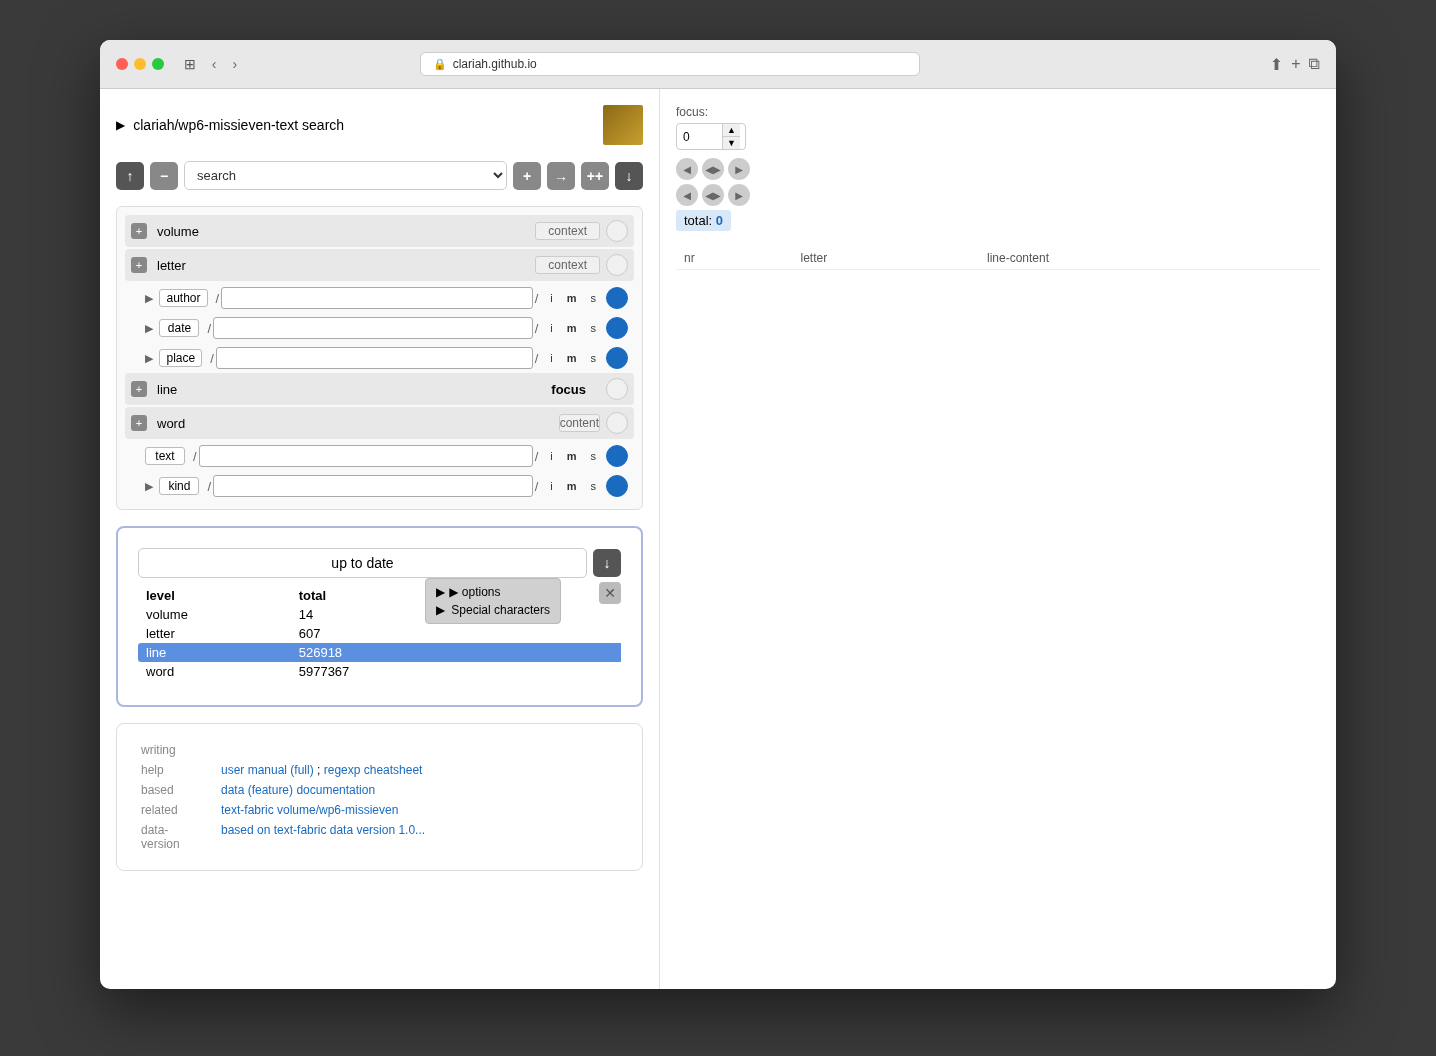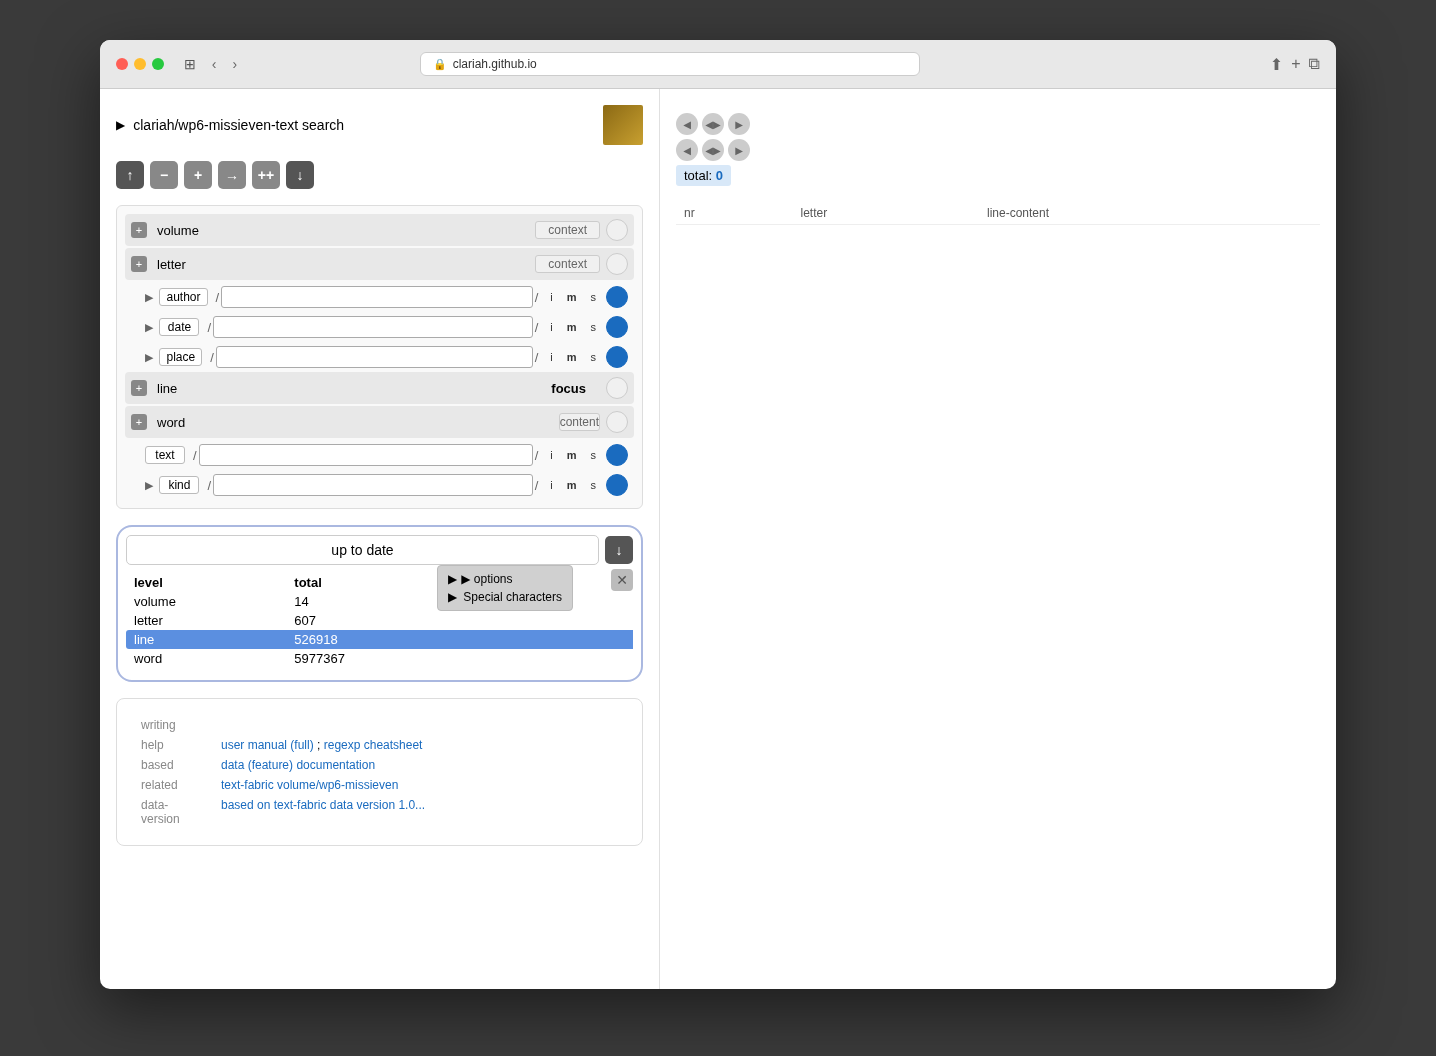--- a/index.html
+++ b/index.html
@@ -214,22 +214,22 @@
       font-size: 12px;
       color: #666;
       border: 1px solid #ccc;
       border-radius: 3px;
       padding: 1px 0;
       background: #f0f0f0;
     }
     
     .uptodate-box {
       border: 2px solid #aab8e0;
-      border-radius: 16px;
-      padding: 8px;
+      border-radius: 8px;
+      padding: 20px;
       margin-bottom: 16px;
       background: #fff;
     }
     .uptodate-header {
       display: flex; align-items: center; gap: 6px; margin-bottom: 8px;
     }
     .uptodate-title-input {
       flex: 1;
       border: 1px solid #ccc;
       border-radius: 5px;
@@ -383,20 +383,23 @@
 
       <div class="page-header">
         <span style="font-size:12px;">▶</span>
         <span class="page-title">clariah/wp6-missieven-text search</span>
         <div class="book-thumbnail"></div>
       </div>
 
       <div class="search-bar">
         <button class="btn-icon">↑</button>
         <button class="btn-icon light">−</button>
+        <select class="search-select">
+          <option>search</option>
+        </select>
         <button class="btn-icon btn-plus">+</button>
         <button class="btn-icon btn-arrow">→</button>
         <button class="btn-icon btn-dplus">++</button>
         <button class="btn-icon btn-down">↓</button>
       </div>
 
       <div class="search-filters">
 
         <div class="filter-section">
           <div class="section-header">
@@ -593,20 +596,32 @@
             </td>
           </tr>
         </tbody>
           </table>
       </div>
     </div>
 
     <div class="right-panel">
 
       <div class="focus-area">
+        <div style="display:flex; align-items:flex-start; gap:8px;">
+          <div>
+            <div class="focus-label-line">focus:</div>
+            <div style="display:flex; align-items:center; border:1px solid #ccc; border-radius:4px; overflow:hidden; width:70px;">
+              <input type="text" class="focus-input" style="border: none; width: 45px; padding: 3px 6px;" value="0">
+              <div style="display:flex; flex-direction:column; border-left:1px solid #ccc;">
+                <button style="border:none; border-bottom:1px solid #ccc; background:#f0f0f0; cursor:pointer; font-size:9px; padding:1px 4px;">▲</button>
+                <button style="border:none; background:#f0f0f0; cursor:pointer; font-size:9px; padding:1px 4px;">▼</button>
+              </div>
+            </div>
+          </div>
+        </div>
         <div style="margin-top:8px;">
           <div class="nav-dots">
             <button class="nav-dot">◀</button>
             <button class="nav-dot">◀▶</button>
             <button class="nav-dot">▶</button>
           </div>
           <div class="nav-dots">
             <button class="nav-dot">◀</button>
             <button class="nav-dot">◀▶</button>
             <button class="nav-dot">▶</button>

